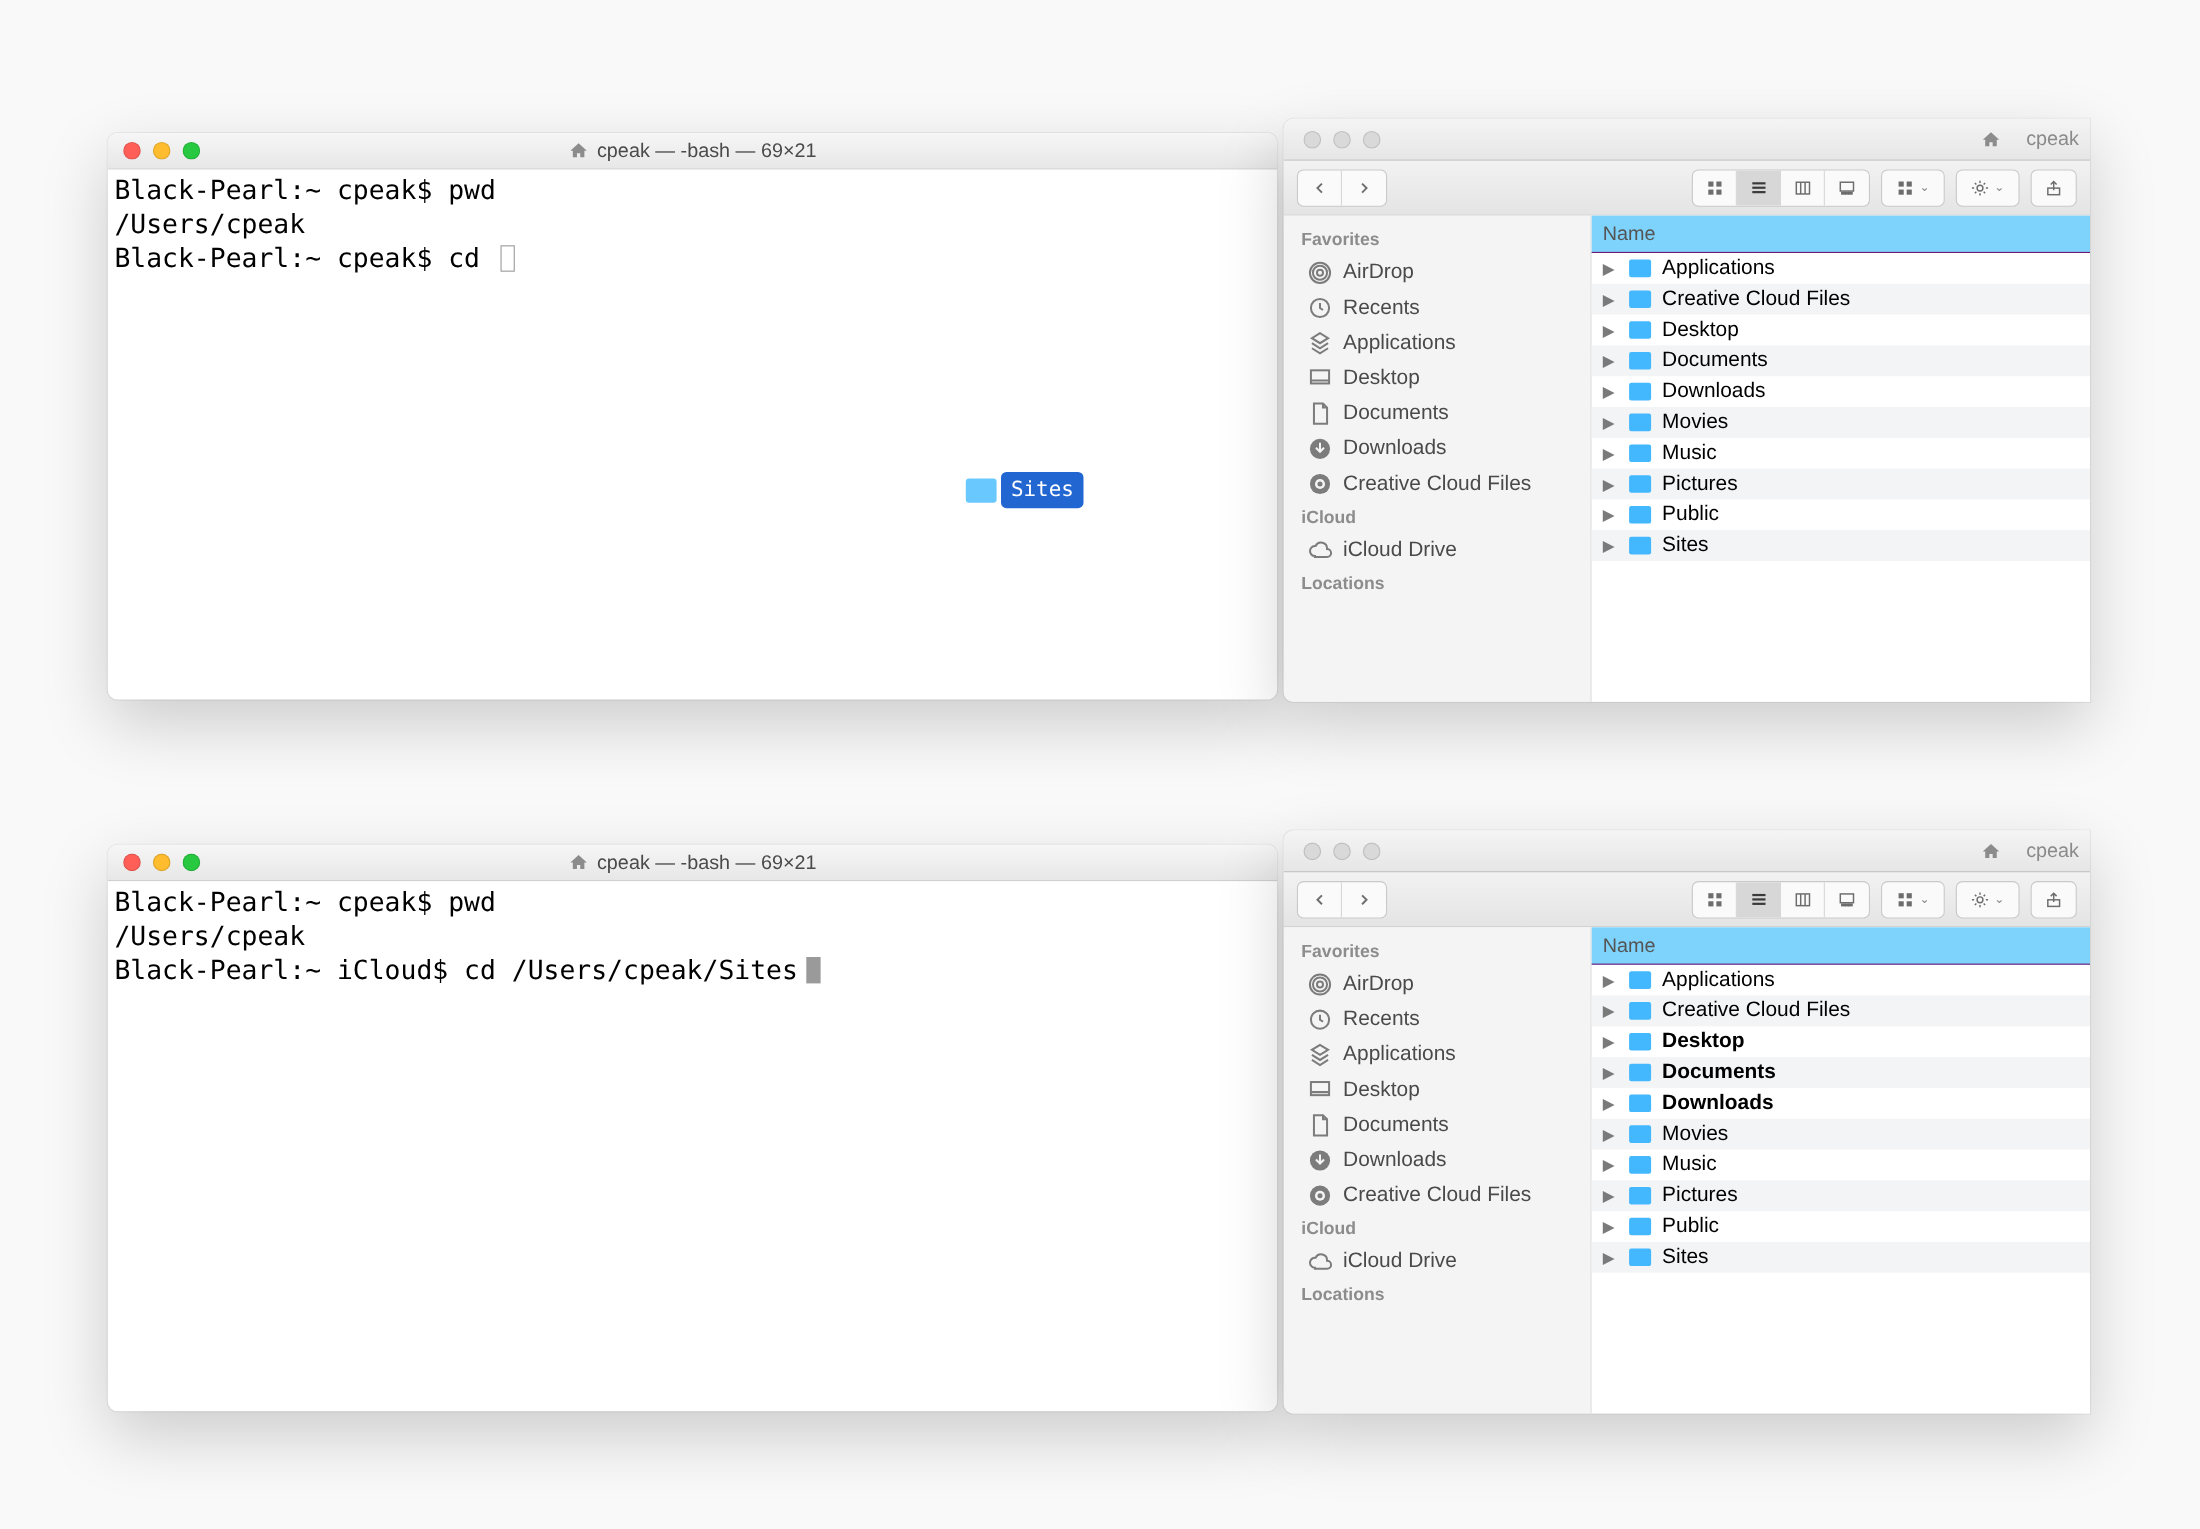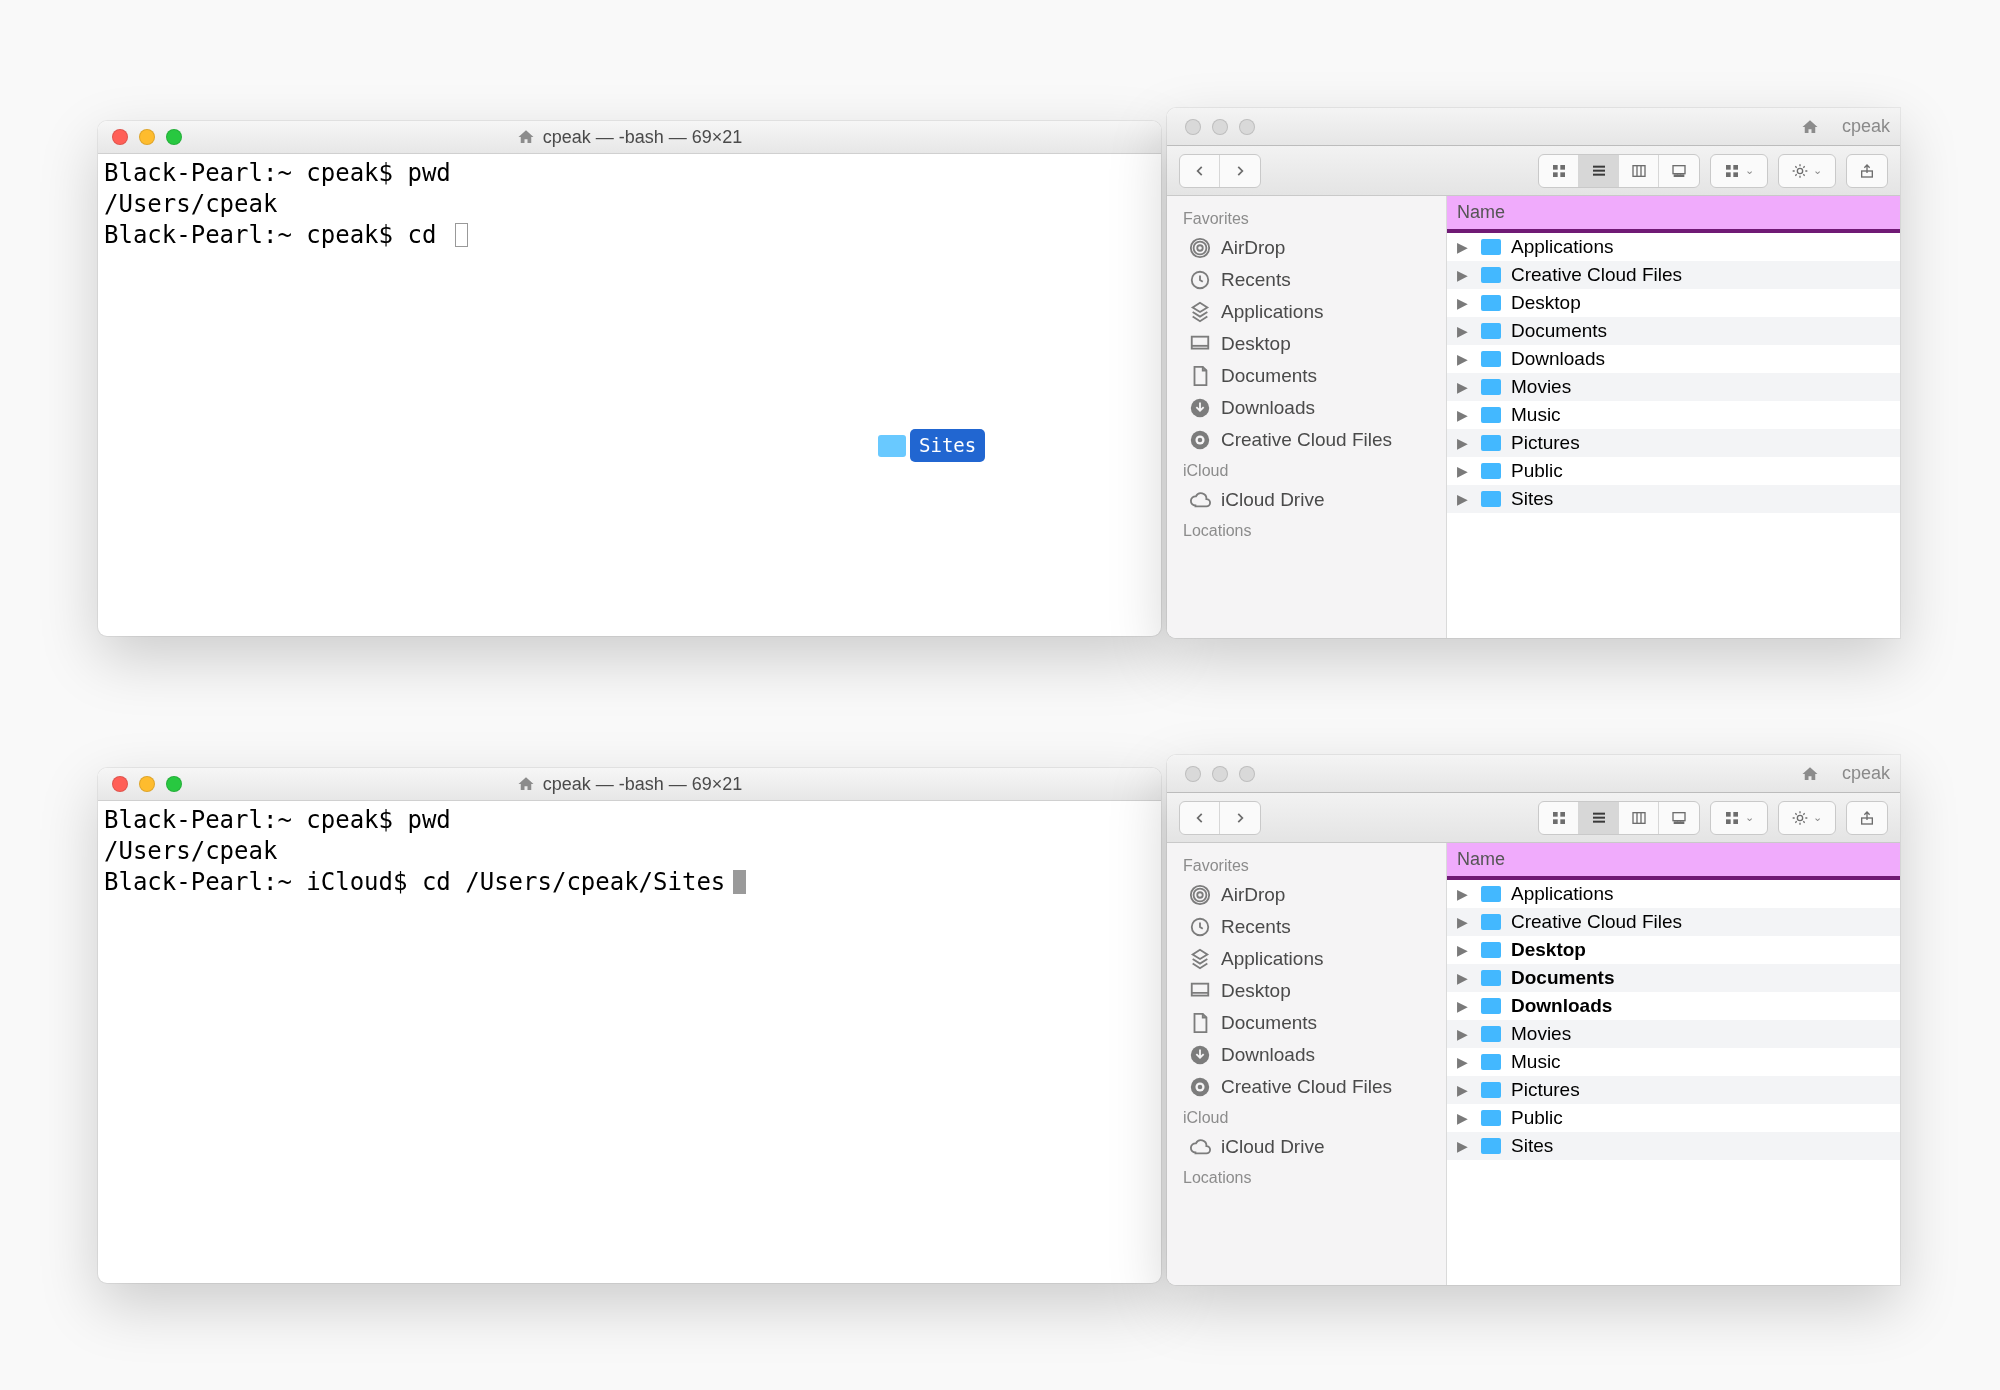--- a/index.html
+++ b/index.html
@@ -120,36 +120,36 @@
   }
   .sidebar {
     width:280px; background:#f5f4f5;
     border-right:1px solid #dadada;
     padding-top:8px;
     font-size:19px;
     color:#4a4a4a;
   }
   .sb-section { margin-top:4px; }
   .sb-head {
-    color:#8c8c8c; font-size:16px; font-weight:400;
+    color:#8c8c8c; font-size:16px; font-weight:700;
     padding:2px 16px 4px;
   }
   .sb-item {
     display:flex; align-items:flex-start; gap:10px;
     padding:5px 16px 5px 22px;
   }
   .sb-icon { width:22px; height:22px; color:#7c7c7c; display:flex;align-items:center;justify-content:center;}
   .file-pane {
     flex:1; background:#fff;
     font-size:19px;
   }
   .col-head {
     padding:6px 10px; color:#555; font-size:18px;
-    border-bottom:4px solid #701a75;
-    background:#f0abfc;
+    border-bottom:1px solid #701a75;
+    background:#7dd3fc;
   }
   .row {
     display:flex; align-items:center; gap:10px;
     padding:3px 10px;
     height:28px;
   }
   .row.alt { background:#f3f4f6; }
   .disclosure {
     color:#7a7a7a; font-size:14px; width:14px;
   }

